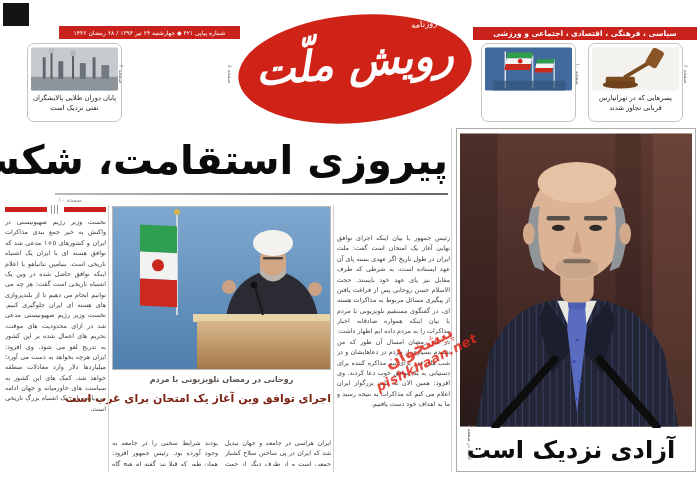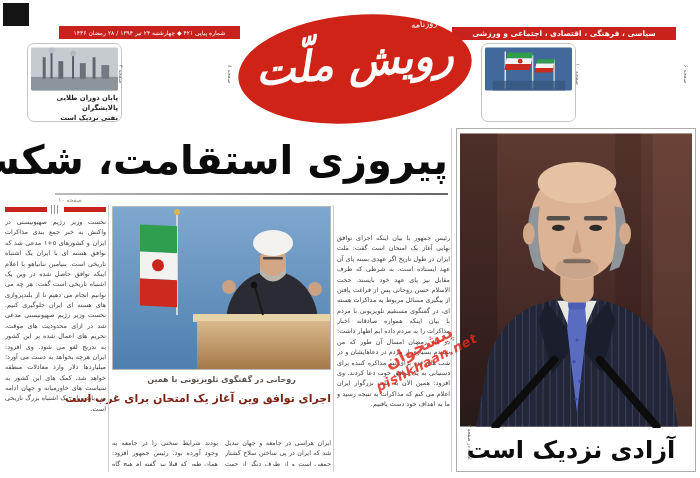--- a/index.html
+++ b/index.html
@@ -8,40 +8,40 @@
   .page {
     position:relative; width:700px; height:478px; margin:0 auto;
     background:#ffffff; overflow:hidden; direction:rtl;
   }
   .abs { position:absolute; }
 
   
   .corner-mark { left:3px; top:3px; width:26px; height:23px; background:#141414; }
   .red-bar { background:#c9221c; color:#fff; text-align:center; overflow:hidden; white-space:nowrap; }
   .date-bar { left:59px; top:26px; width:181px; height:13px; font-size:6px; line-height:13px; }
-  .category-bar { left:452px; top:27px; width:224px; height:13px; font-size:7.5px; font-weight:bold; line-height:13px; letter-spacing:.5px; }
+  .category-bar { left:473px; top:27px; width:224px; height:13px; font-size:7.5px; font-weight:bold; line-height:13px; letter-spacing:.5px; }
   .logo {
     left:239px; top:16px; width:232px; height:106px; background:#cf2318;
     border-radius:50%; transform:rotate(-5deg); box-shadow:0 0 0 1px #cf2318;
   }
   .logo-sub { position:absolute; right:30px; top:9px; font-size:8.5px; color:#fff; }
   .logo-title {
     position:absolute; width:100%; top:22px; text-align:center;
     font-size:42px; font-weight:bold; font-style:italic; color:#fff; letter-spacing:-2px;
   }
 
   
   .thumb {
     border:1px solid #c4c4c4; border-radius:7px; padding:3px 3px 2px 3px;
     background:#fff; width:95px; height:79px;
   }
   .thumb svg { display:block; width:100%; height:44px; border-radius:2px; }
   .thumb-cap {
-    margin-top:2px; font-size:6.8px; font-weight:bold; color:#222;
-    text-align:right; line-height:1.5; white-space:pre-line;
+    margin-top:2px; font-size:6.8px; font-weight:normal; color:#222;
+    text-align:center; line-height:1.5; white-space:pre-line;
   }
   .vlabel {
     position:absolute; width:34px; height:8px; font-size:5.5px; color:#777;
     transform:rotate(90deg); text-align:center; white-space:nowrap;
   }
 
   
   .headline {
     left:55px; top:130px; width:393px; height:60px;
     font-size:40px; font-weight:bold; color:#0b0b0b; letter-spacing:-1px;
@@ -153,20 +153,31 @@
         <rect x="56" y="12" width="18" height="4.5" fill="#2f9e4c"></rect>
         <rect x="56" y="16.5" width="18" height="4.5" fill="#f4f4f2"></rect>
         <rect x="56" y="21" width="18" height="4.5" fill="#cc2a1e"></rect>
       </g>
       <circle cx="36" cy="14" r="2.4" fill="#cc2a1e"></circle>
       <rect x="8" y="34" width="74" height="10" fill="#35567e" opacity=".7"></rect>
     </svg>
   </div>
   <div class="abs vlabel" style="left:560px; top:70px;">صفحه ۱۰</div>
 
+  <div class="abs thumb" style="left:588px; top:43px;">
+    <svg viewBox="0 0 89 44">
+      <rect width="89" height="44" fill="#f3f2ee"></rect>
+      <line x1="34" y1="30" x2="66" y2="11" stroke="#7a4a20" stroke-width="4" stroke-linecap="round"></line>
+      <rect x="58" y="1" width="13" height="19" rx="3" transform="rotate(30 64 10)" fill="#8a5526"></rect>
+      <rect x="14" y="30" width="30" height="7" rx="2" fill="#7d4b20"></rect>
+      <ellipse cx="29" cy="38" rx="18" ry="4" fill="#6f421d"></ellipse>
+    </svg>
+    <div class="thumb-cap">پسرهایی که در تهرانپارس
+قربانی تجاوز شدند</div>
+  </div>
   <div class="abs vlabel" style="left:668px; top:70px;">صفحه ۶</div>
 
   <div class="abs headline">پیروزی استقامت، شکست تحریم</div>
   <div class="abs headline-rule"></div>
   <div class="abs page-ref">صفحه ۱۰</div>
 
   <div class="abs left-article">
     <div class="decor">
       <div class="bar"></div>
         <div class="tick"></div>
@@ -203,21 +214,21 @@
         <rect x="147" y="42" width="26" height="30" rx="9" fill="#d2a584"></rect>
         <path d="M147 60 Q160 78 173 60 L173 67 Q160 82 147 67 Z" fill="#b9b3ac"></path>
         <ellipse cx="160" cy="36" rx="20" ry="13" fill="#f4f2ee"></ellipse>
         <rect x="150" y="50" width="20" height="2.5" rx="1" fill="#4a4440"></rect>
         <rect x="80" y="107" width="137" height="8" fill="#e7d3a8"></rect>
         <rect x="84" y="114" width="133" height="48" fill="url(#wood)"></rect>
         <line x1="150" y1="108" x2="142" y2="80" stroke="#1a1a1a" stroke-width="2"></line>
         <circle cx="141" cy="78" r="3.2" fill="#111"></circle>
       </svg>
     </div>
-    <div class="photo-caption">روحانی در گفتگوی تلویزیونی با همین</div>
+    <div class="photo-caption">روحانی در رمضان تلویزیونی با مردم</div>
     <div class="subheadline">اجرای توافق وین آغاز یک امتحان برای غرب است</div>
     <div class="center-cols">
       <div class="col body-text">ایران هراسی در جامعه و جهان تبدیل شد که ایران در پی ساختن سلاح کشتار جمعی است و از طرف دیگر از جهت علم و فناوری و توسعه در کشور برای ما حائز اهمیت بود و از لحاظ اجتماعی نیز مسئله غرور و عزت ملی شده بود و از جهت اقتصادی نیز فشارهایی که تحریم کنندگان ایجاد کرده</div>
       <div class="col body-text">
         <span>بودند شرایط سختی را در جامعه به وجود آورده بود. رئیس جمهور افزود: همان طور که قبلا نیز گفته ام هیچ گاه تحریم ها نتوانسته اند اراده ملت را بشکنند؛ در عین حال در زندگی مردم تاثیرگذار بوده است.</span>
         
       </div>
     </div>
   </div>
 

